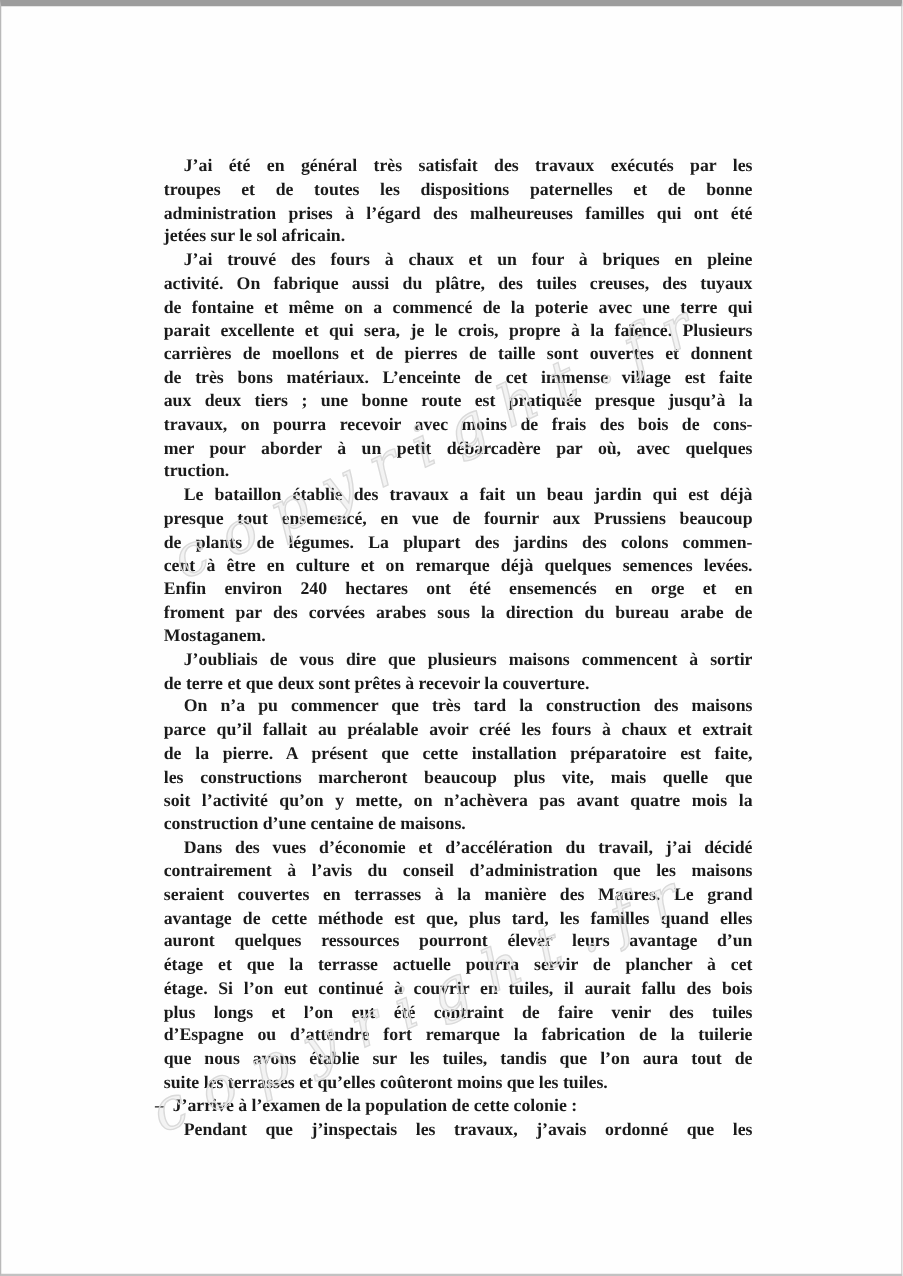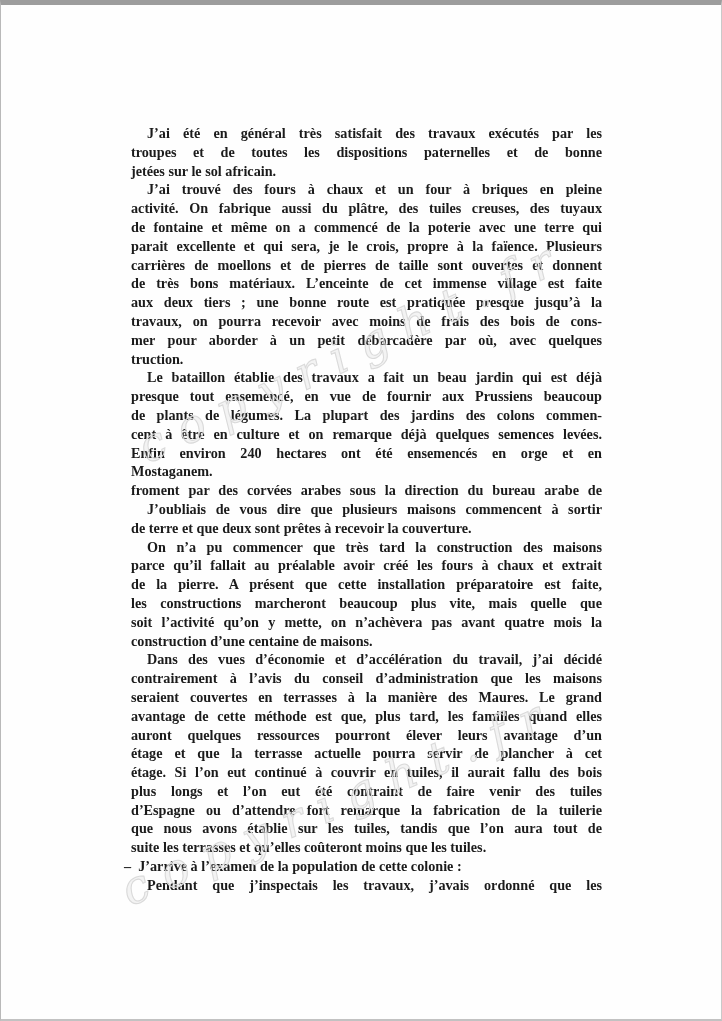--- a/index.html
+++ b/index.html
@@ -71,42 +71,43 @@
 </head>
 <body>
 
 <div class="page">
   <div class="watermark wm-1">copyright.fr</div>
   <div class="watermark wm-2">copyright.fr</div>
   <div class="text-block">
       <div class="para">
         <div class="line indent">J’ai été en général très satisfait des travaux exécutés par les</div>
         <div class="line">troupes et de toutes les dispositions paternelles et de bonne</div>
+        <div class="line">administration prises à l’égard des malheureuses familles qui ont été</div>
         <div class="line endline">jetées sur le sol africain.</div>
       </div>
       <div class="para">
         <div class="line indent">J’ai trouvé des fours à chaux et un four à briques en pleine</div>
         <div class="line">activité. On fabrique aussi du plâtre, des tuiles creuses, des tuyaux</div>
         <div class="line">de fontaine et même on a commencé de la poterie avec une terre qui</div>
         <div class="line">parait excellente et qui sera, je le crois, propre à la faïence. Plusieurs</div>
         <div class="line">carrières de moellons et de pierres de taille sont ouvertes et donnent</div>
         <div class="line">de très bons matériaux. L’enceinte de cet immense village est faite</div>
         <div class="line">aux deux tiers ; une bonne route est pratiquée presque jusqu’à la</div>
         <div class="line">travaux, on pourra recevoir avec moins de frais des bois de cons-</div>
         <div class="line">mer pour aborder à un petit débarcadère par où, avec quelques</div>
         <div class="line endline">truction.</div>
       </div>
       <div class="para">
         <div class="line indent">Le bataillon établie des travaux a fait un beau jardin qui est déjà</div>
         <div class="line">presque tout ensemencé, en vue de fournir aux Prussiens beaucoup</div>
         <div class="line">de plants de légumes. La plupart des jardins des colons commen-</div>
         <div class="line">cent à être en culture et on remarque déjà quelques semences levées.</div>
         <div class="line">Enfin environ 240 hectares ont été ensemencés en orge et en</div>
+        <div class="line">froment par des corvées arabes sous la direction du bureau arabe de</div>
         <div class="line endline">Mostaganem.</div>
-        <div class="line">froment par des corvées arabes sous la direction du bureau arabe de</div>
       </div>
       <div class="para">
         <div class="line indent">J’oubliais de vous dire que plusieurs maisons commencent à sortir</div>
         <div class="line endline">de terre et que deux sont prêtes à recevoir la couverture.</div>
       </div>
       <div class="para">
         <div class="line indent">On n’a pu commencer que très tard la construction des maisons</div>
         <div class="line">parce qu’il fallait au préalable avoir créé les fours à chaux et extrait</div>
         <div class="line">de la pierre. A présent que cette installation préparatoire est faite,</div>
         <div class="line">les constructions marcheront beaucoup plus vite, mais quelle que</div>

